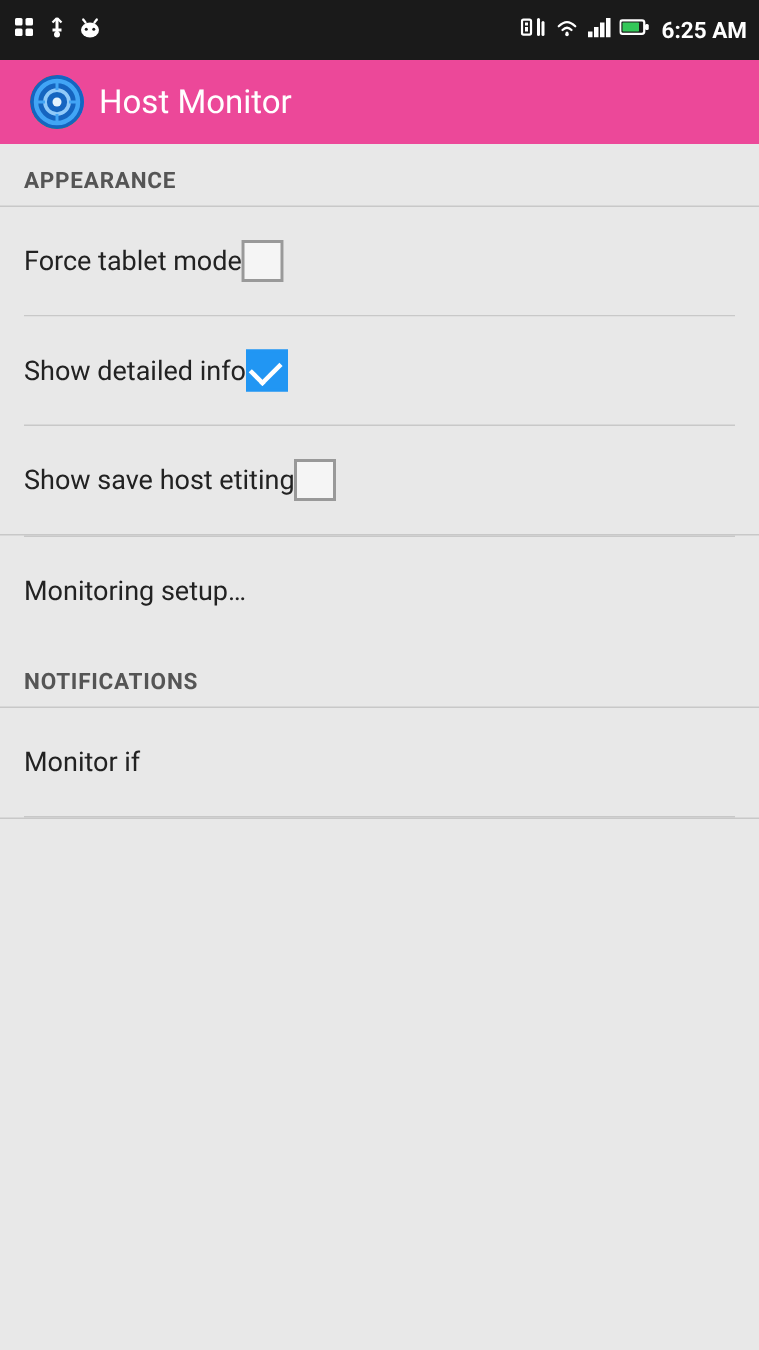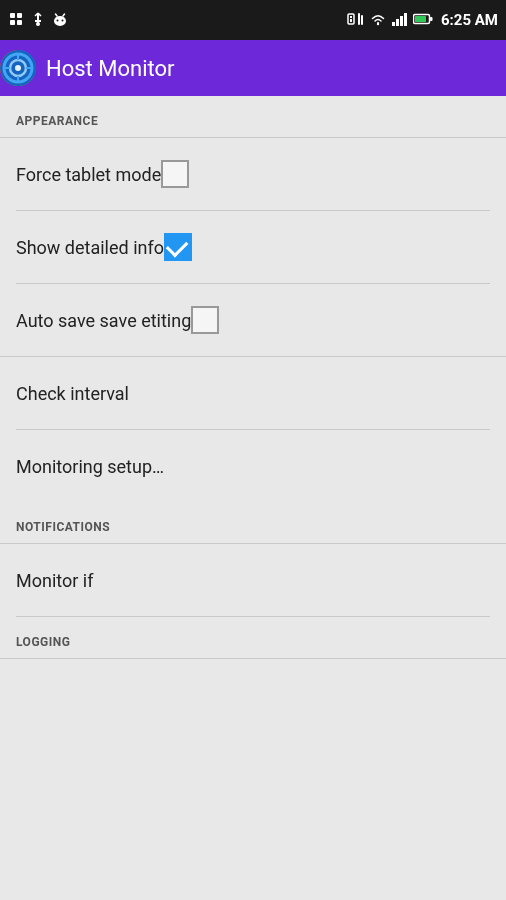--- a/index.html
+++ b/index.html
@@ -51,24 +51,24 @@
       color: white;
       font-size: 15px;
       font-weight: bold;
       margin-left: 4px;
     }
 
     
     .title-bar {
       width: 100%;
       height: 56px;
-      background: #6d28d9;
-      display: flex;
-      align-items: center;
-      padding: 0 0;
+      background: #ec4899;
+      display: flex;
+      align-items: center;
+      padding: 0 20px;
       gap: 10px;
     }
 
     .app-icon {
       width: 36px;
       height: 36px;
       border-radius: 50%;
       background: conic-gradient(#1a73e8 0deg 120deg, #34a853 120deg 240deg, #ea4335 240deg 360deg);
       display: flex;
       align-items: center;
@@ -90,21 +90,21 @@
     }
 
     
     .section-header {
       padding: 14px 16px 8px 16px;
       background: #e8e8e8;
     }
 
     .section-header-text {
       color: #555;
-      font-size: 12px;
+      font-size: 15px;
       font-weight: bold;
       letter-spacing: 0.5px;
       text-transform: uppercase;
       text-align: right;
     }
 
     .divider {
       height: 1px;
       background: #c8c8c8;
       margin: 0 0 0 0;
@@ -260,44 +260,38 @@
   </div>
   <div class="item-divider"></div>
 
   <div class="settings-item">
     <span class="settings-item-label">Show detailed info</span>
     <div class="checkbox checked"></div>
   </div>
   <div class="item-divider"></div>
 
   <div class="settings-item">
-    <span class="settings-item-label">Auto save save etiting</span>
+    <span class="settings-item-label">Show save host etiting</span>
     <div class="checkbox"></div>
   </div>
 
   <div class="divider"></div>
 
-  <div class="settings-item">
-    <span class="settings-item-label">Check interval</span>
-  </div>
   <div class="item-divider"></div>
 
   <div class="settings-item">
     <span class="settings-item-label">Monitoring setup…</span>
   </div>
 
   <div class="section-header">
     <span class="section-header-text">NOTIFICATIONS</span>
   </div>
   <div class="divider"></div>
 
   <div class="settings-item">
     <span class="settings-item-label">Monitor if</span>
   </div>
   <div class="item-divider"></div>
 
 
-  <div class="section-header">
-    <span class="section-header-text">LOGGING</span>
-  </div>
   <div class="divider"></div>
 
 </div>
 
 </body></html>

